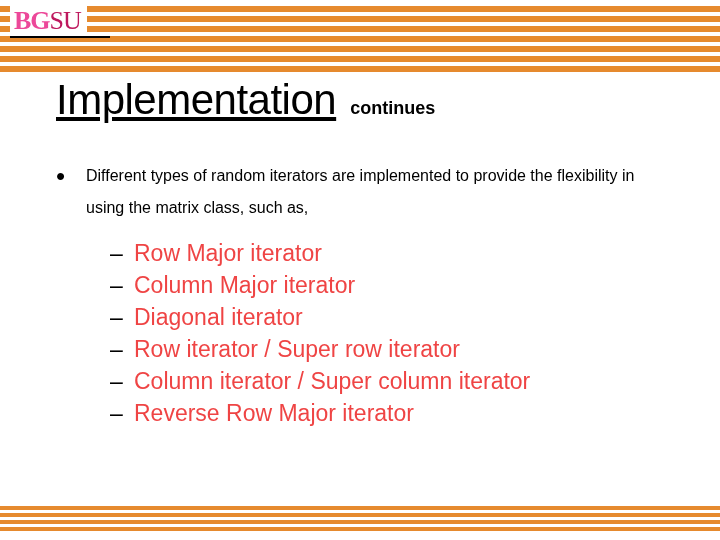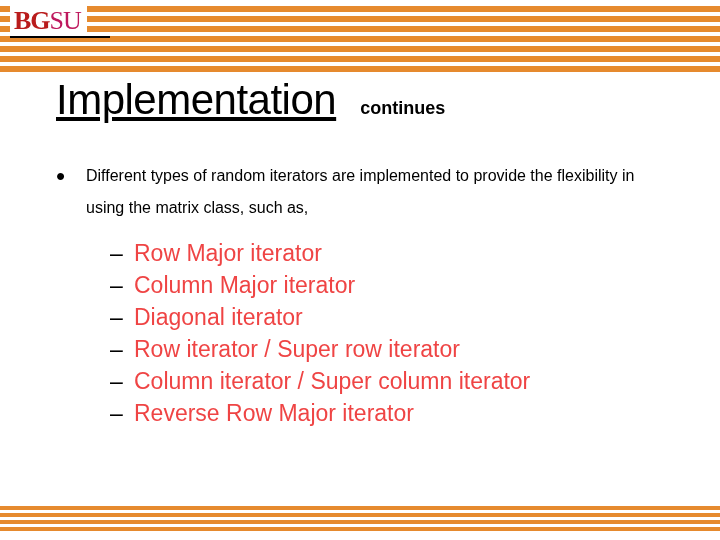--- a/index.html
+++ b/index.html
@@ -7,25 +7,25 @@
 
   .slide { position: relative; width: 720px; height: 540px; background: #fff; }
 
   
   .header { position: absolute; top: 0; left: 0; right: 0; height: 75px; }
 
   
   .stripe { position: absolute; left: 0; right: 0; background: #e68a2e; height: 6px; }
 
   .logo-box { position: absolute; top: 6px; left: 10px; height: 30px; padding: 0 6px 0 4px; background: #fff; display: flex; align-items: baseline; border: 2px solid #000; border-left: none; border-top: none; border-bottom: none; border-right: none; }
-  .logo-bold { font-family: Georgia, 'Times New Roman', serif; font-weight: 900; font-size: 26px; color: #b91c1c; letter-spacing: -1px; }
+  .logo-bold { font-family: Georgia, 'Times New Roman', serif; font-weight: 900; font-size: 26px; color: #ec4899; letter-spacing: -1px; }
   .logo-light { font-family: Georgia, 'Times New Roman', serif; font-weight: 400; font-size: 26px; color: #be185d; letter-spacing: -1px; }
   .logo-underline { position: absolute; left: 10px; top: 36px; width: 100px; height: 2px; background: #000; }
 
-  .title-row { position: absolute; top: 76px; left: 56px; display: flex; align-items: baseline; gap: 24px; }
+  .title-row { position: absolute; top: 76px; left: 56px; display: flex; align-items: baseline; gap: 14px; }
   .title { font-size: 42px; font-weight: 400; color: #000; text-decoration: underline; font-family: Arial, Helvetica, sans-serif; letter-spacing: -0.5px; }
   .subtitle { font-size: 18px; font-weight: 700; color: #000; }
 
   .body { position: absolute; top: 160px; left: 56px; right: 56px; }
 
   .l1 { display: flex; align-items: flex-start; margin-bottom: 14px; }
   .l1 .bullet { width: 30px; flex: 0 0 30px; font-size: 26px; line-height: 32px; text-align: left; color: #000; }
   .l1 .text { font-size: 16px; line-height: 32px; color: #000; }
 
   .l2-group { margin-left: 54px; margin-top: 6px; }

